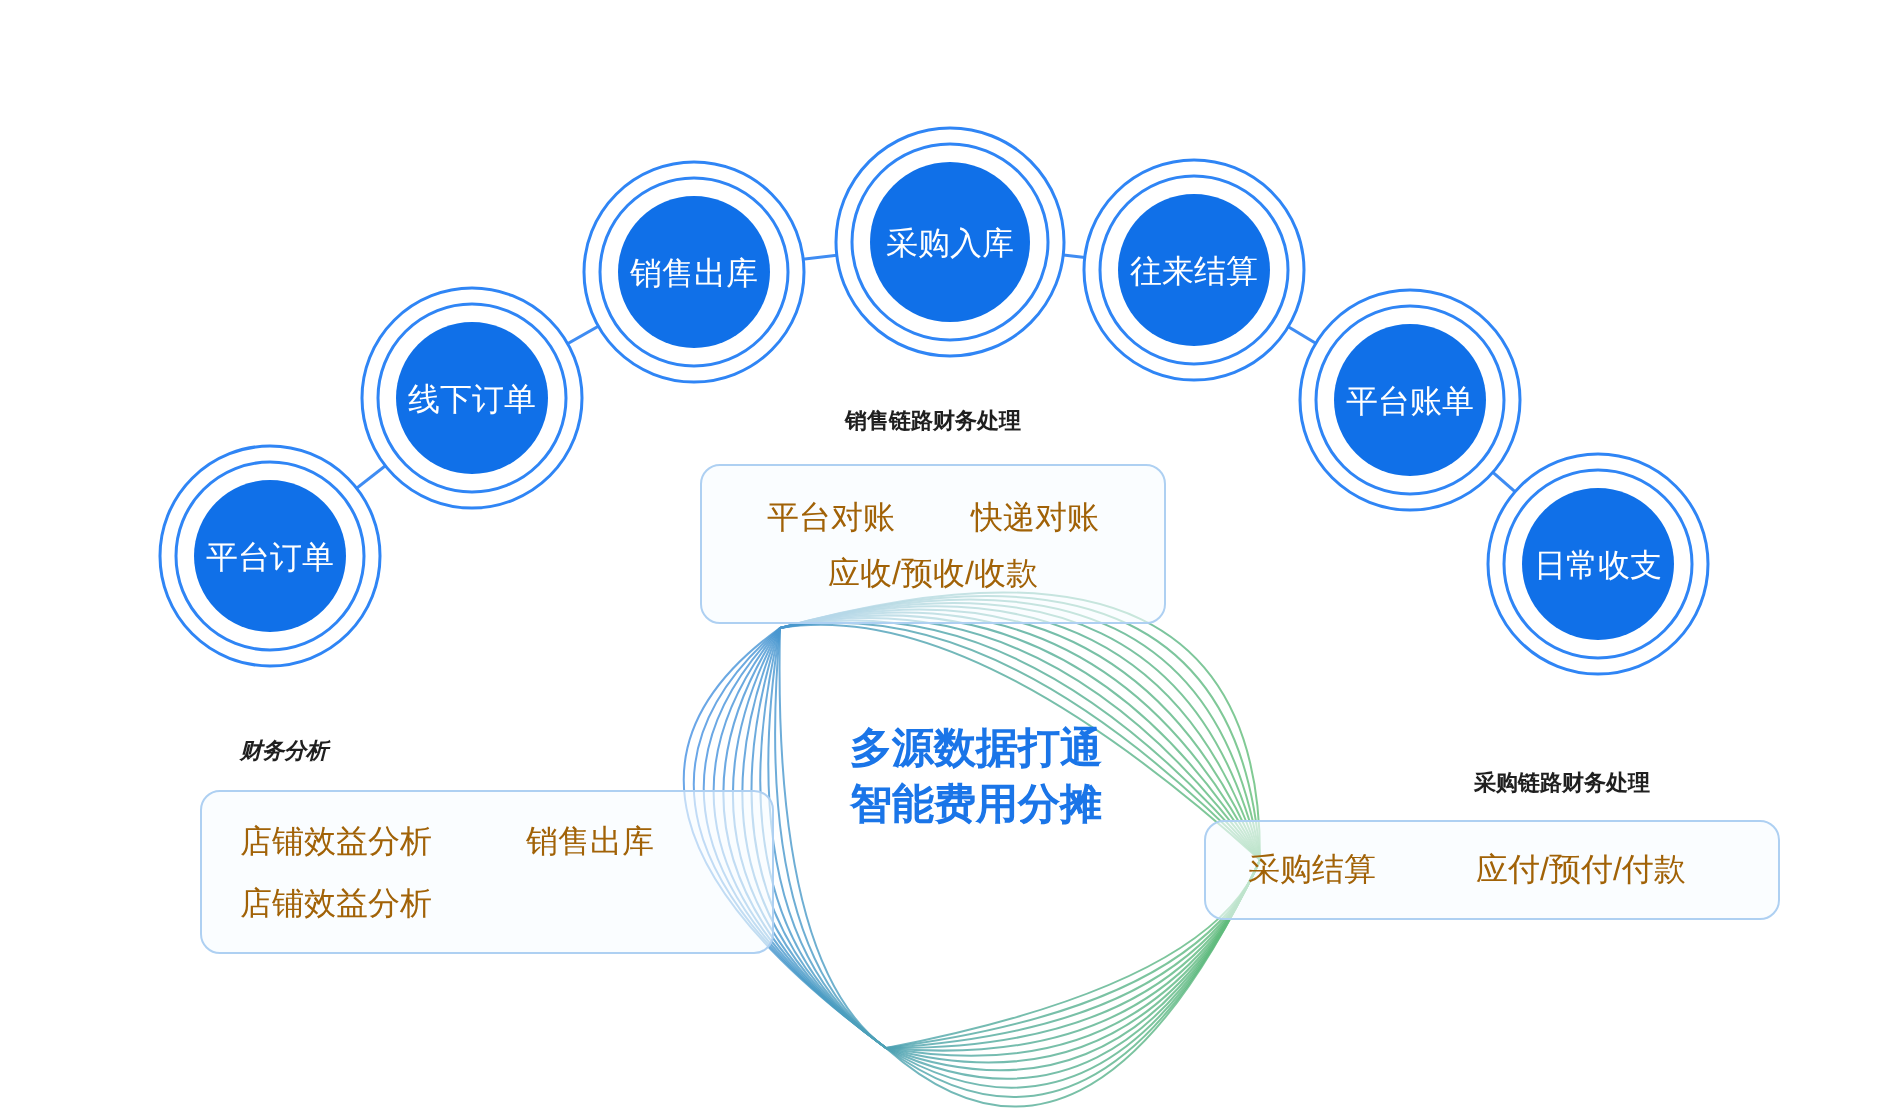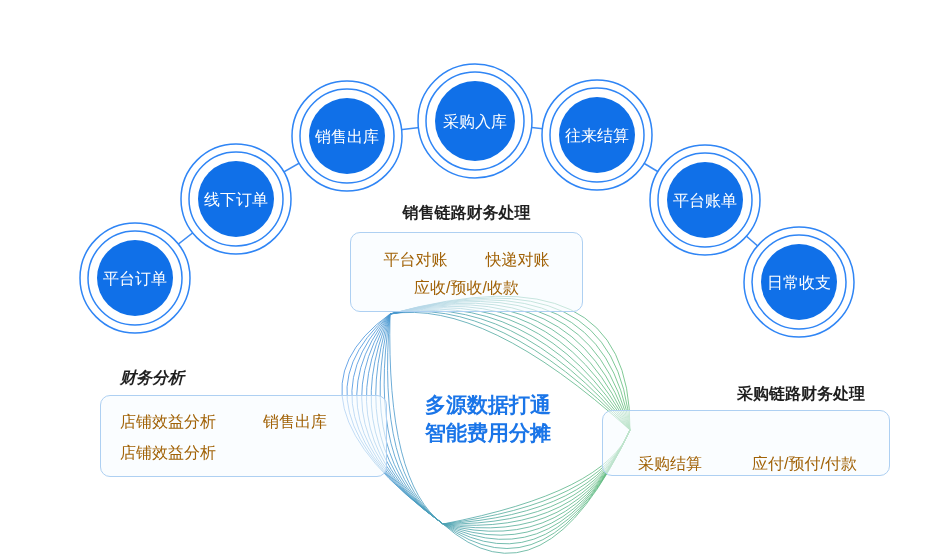--- a/index.html
+++ b/index.html
@@ -8,35 +8,35 @@
   .stage svg{position:absolute;left:0;top:0;}
 
   
   .node-ring{fill:#ffffff;stroke:#2f85f5;stroke-width:1.5px;}
   .node-core{fill:#1070e8;stroke:none;}
   .node-label{fill:#ffffff;font-size:16px;text-anchor:middle;font-family:"Liberation Sans",sans-serif;}
   .link{stroke:#3f8cf2;stroke-width:1.5px;}
   #swirl-group path{fill:none;stroke:url(#swirlGrad);stroke-width:1px;opacity:.8;}
 
   
-  .panel-title{position:absolute;font-size:16px;font-weight:bold;color:#1f1f1f;white-space:nowrap;}
+  .panel-title{position:absolute;font-size:11px;font-weight:bold;color:#1f1f1f;white-space:nowrap;}
   .panel-box{position:absolute;box-sizing:border-box;border:1.5px solid #aed0f2;border-radius:10px;
              background:rgba(247,251,255,0.62);color:#a16207;font-size:16px;}
   .sales-box{left:350px;top:232px;width:233px;height:80px;padding-top:13px;}
   .sales-row1{display:flex;justify-content:center;gap:38px;line-height:27px;}
   .sales-row2{text-align:center;line-height:27px;margin-top:1px;}
   .finance-box{left:100px;top:395px;width:287px;height:82px;padding:12px 0 0 19px;}
   .finance-grid{display:grid;grid-template-columns:143px auto;row-gap:4px;line-height:27px;}
-  .purchase-box{left:602px;top:410px;width:288px;height:66px;display:flex;align-items:flex-end;
-                padding-left:35px;gap:50px;}
+  .purchase-box{left:602px;top:410px;width:288px;height:50px;display:flex;align-items:center;
+                padding-left:21px;gap:50px;}
   .panel-item{white-space:nowrap;}
 
   
   .headline{position:absolute;left:400px;top:361px;width:176px;text-align:center;
-            font-size:21px;font-weight:bold;color:#1a75e8;line-height:28px;margin-top:30px;}
+            font-size:21px;font-weight:bold;color:#1a75e8;line-height:28px;}
 </style>
 </head>
 <body>
 
 <div class="stage">
 
   <svg width="940" height="559" viewBox="0 0 940 559">
     <defs>
       <linearGradient id="swirlGrad" gradientUnits="userSpaceOnUse" x1="345" y1="420" x2="660" y2="430">
         <stop offset="0" stop-color="#4590e2"></stop>

